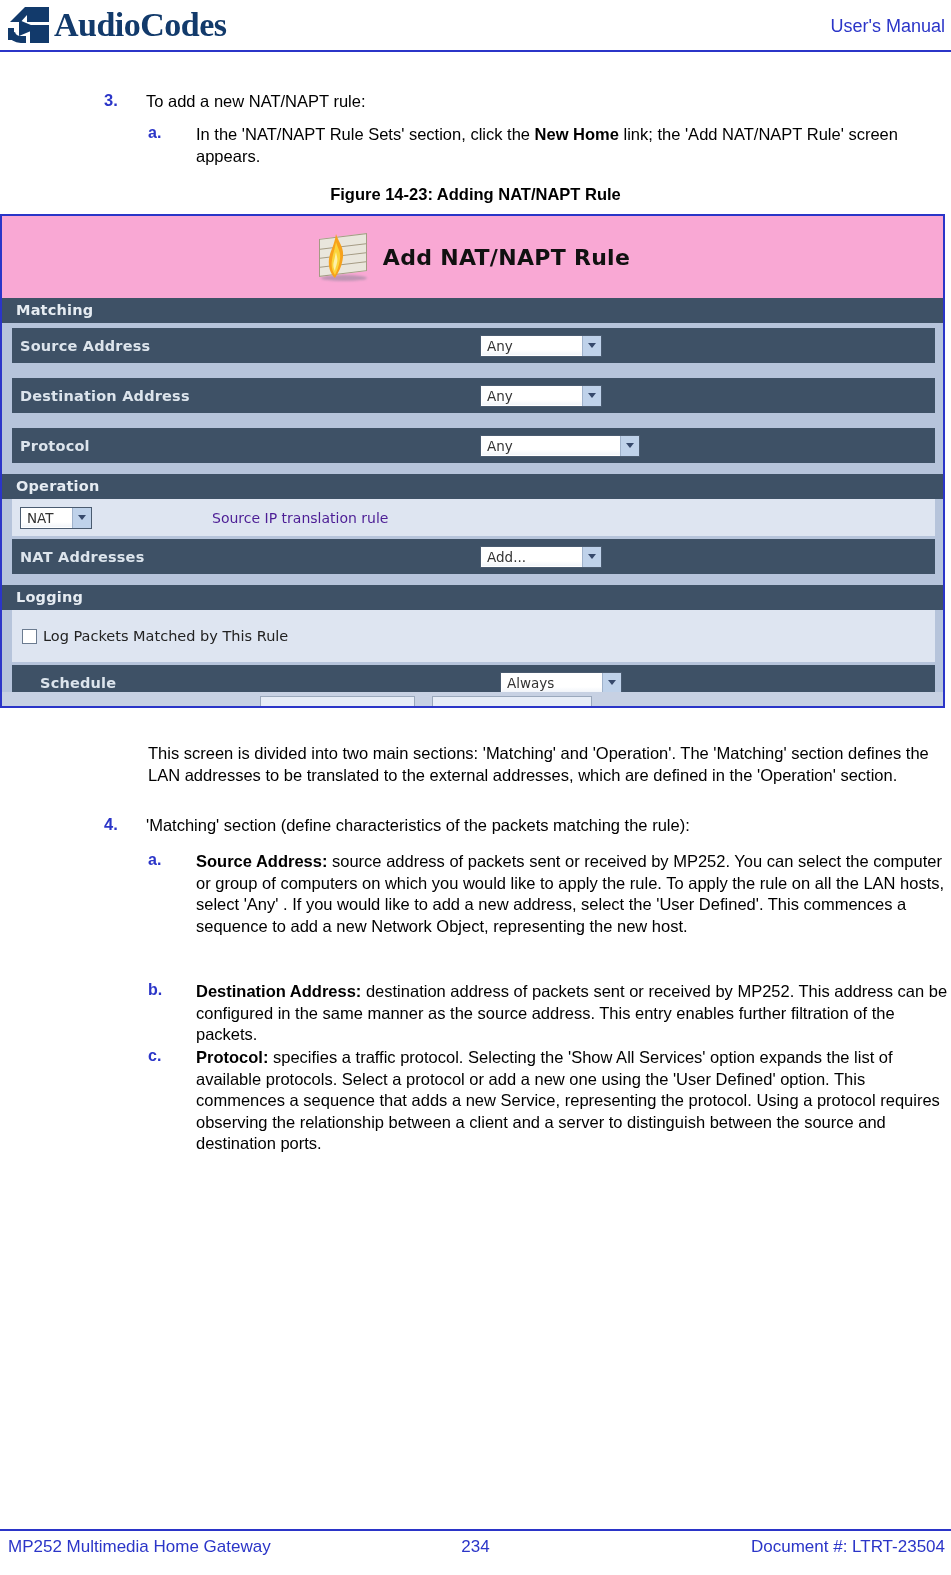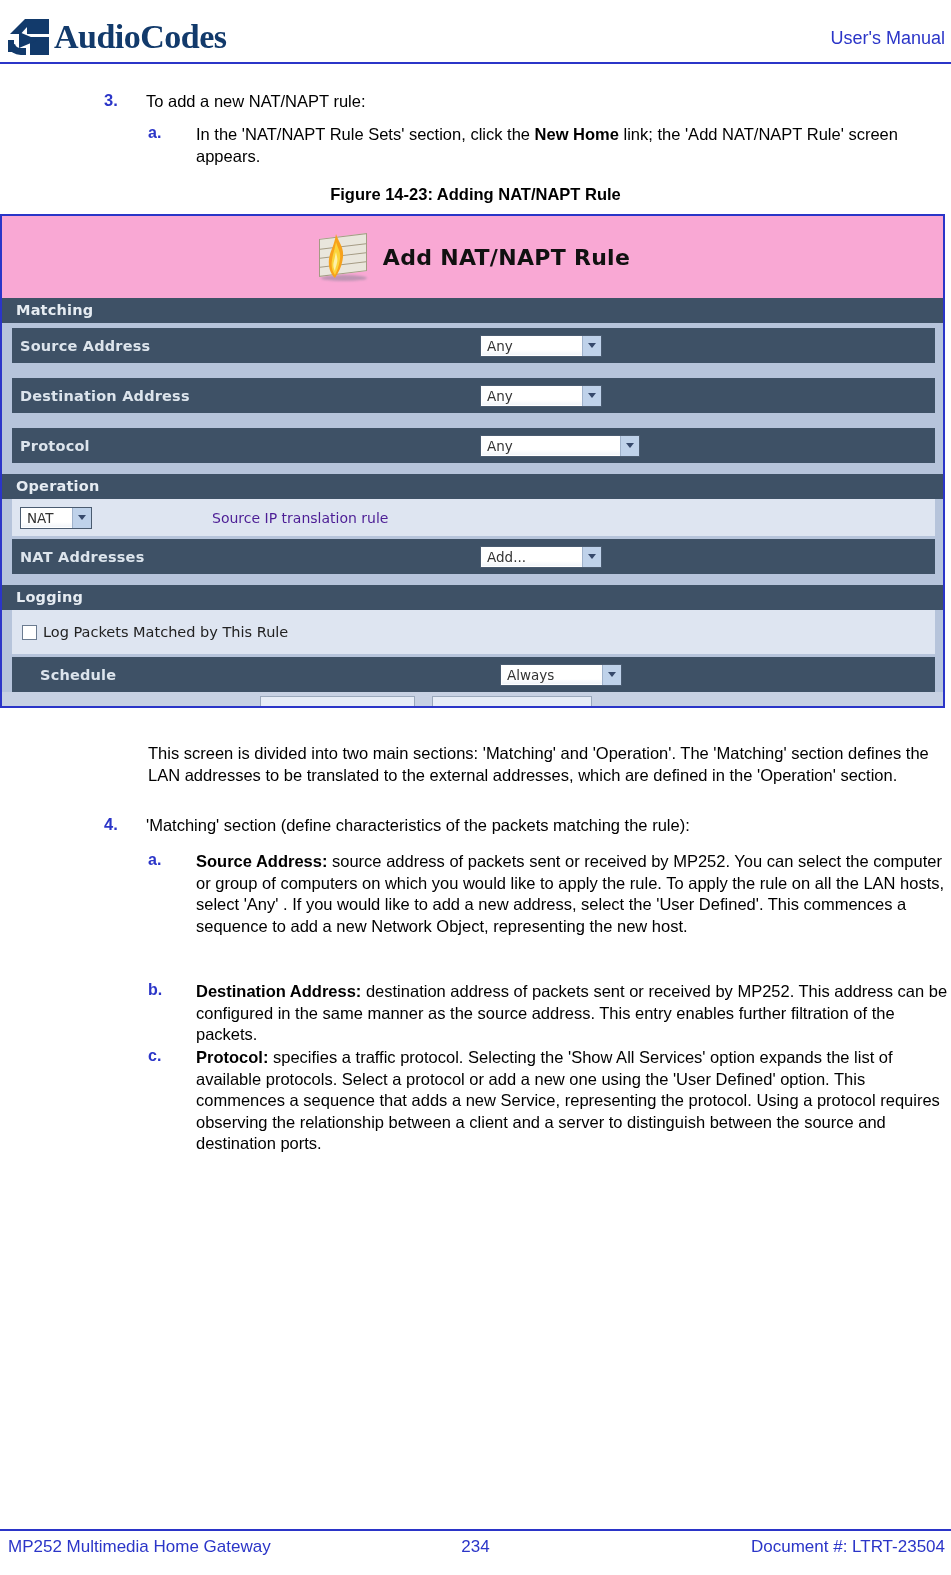--- a/index.html
+++ b/index.html
@@ -12,21 +12,21 @@
     height: 1575px;
     position: relative;
     font-family: "Liberation Sans", sans-serif;
     color: #000000;
     overflow: hidden;
   }
 
   
   .page-header {
     position: absolute;
-    left: 0; top: 16px;
+    left: 0; top: 4px;
     width: 951px;
     height: 52px;
   }
   .logo-wrap {
     position: absolute;
     left: 8px; top: 2px;
     display: flex;
     align-items: center;
   }
   .logo-mark {
@@ -410,21 +410,21 @@
     <span class="sel sel-w120">
       <span class="sel-val">Add...</span>
       <span class="sel-btn">
           <span class="caret"></span>
         </span>
     </span>
   </div>
 
   <div class="sec-hd" style="margin-top:11px;">Logging</div>
 
-  <div class="row-light" style="height:44px;">
+  <div class="row-light" style="height:52px;">
     <span class="chk-box"></span>
     <span class="chk-label">Log Packets Matched by This Rule</span>
   </div>
 
   <div class="row-dark" style="margin-top:3px; margin-left:10px;padding-left:20px;">
     <span class="row-label">Schedule</span>
     <span class="sel sel-w120">
       <span class="sel-val">Always</span>
       <span class="sel-btn">
           <span class="caret"></span>

